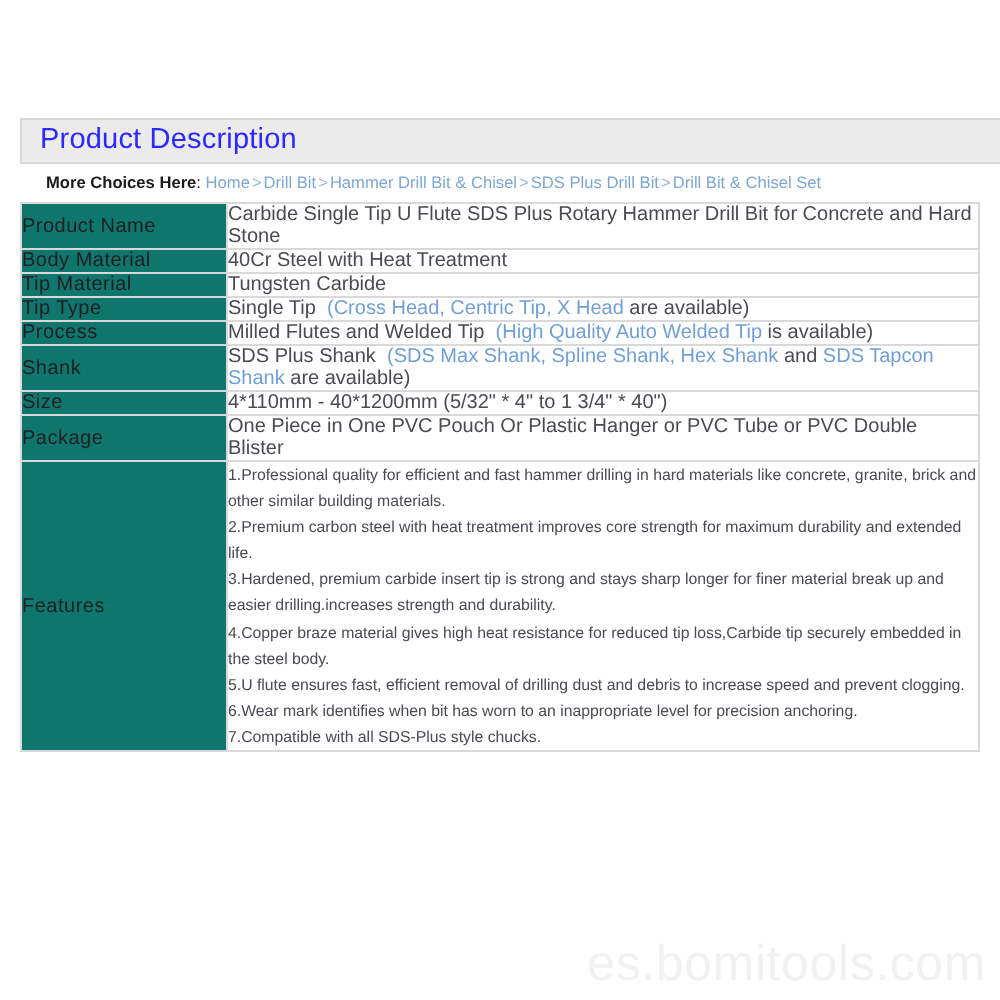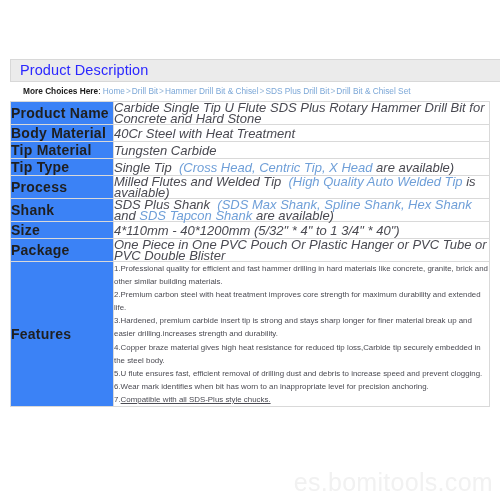--- a/index.html
+++ b/index.html
@@ -80,33 +80,32 @@
     border-collapse: collapse;
     table-layout: fixed;
   }
   .spec-table td {
     border: 1px solid #d9d9d9;
     vertical-align: middle;
     padding: 0;
   }
   .cell-label {
     width: 102px;
-    background: #3b82f6;
-    font-size: 14px;
-    font-weight: bold;
+    background: #0f766e;
+    font-size: 10px;
+    font-weight: normal;
     color: #1f1f1f;
     padding: 6px 0 6px 11px;
     letter-spacing: 0.25px;
   }
   .cell-value {
-    font-size: 13px;
+    font-size: 10px;
     color: #4a4a52;
     padding: 6px 6px 6px 8px;
     line-height: 11px;
-    font-style: italic;
   }
   .cell-value .opt {
     color: #6f9fd8;
   }
   .cell-value .plain {
     color: #4a4a52;
   }
 
   
   .cell-label-features {
@@ -115,21 +114,20 @@
   .features-list {
     font-size: 7.9px;
     color: #4a4a52;
     line-height: 13.1px;
     padding: 7px 6px 7px 8px;
   }
   .features-list .feat-line {
     display: block;
   }
   .features-list .underlined {
-    text-decoration: underline;
     margin-top: 11px;
   }
 
   
   .watermark {
     position: absolute;
     right: 7px;
     bottom: 3px;
     font-size: 25px;
     color: #f1f1f1;

